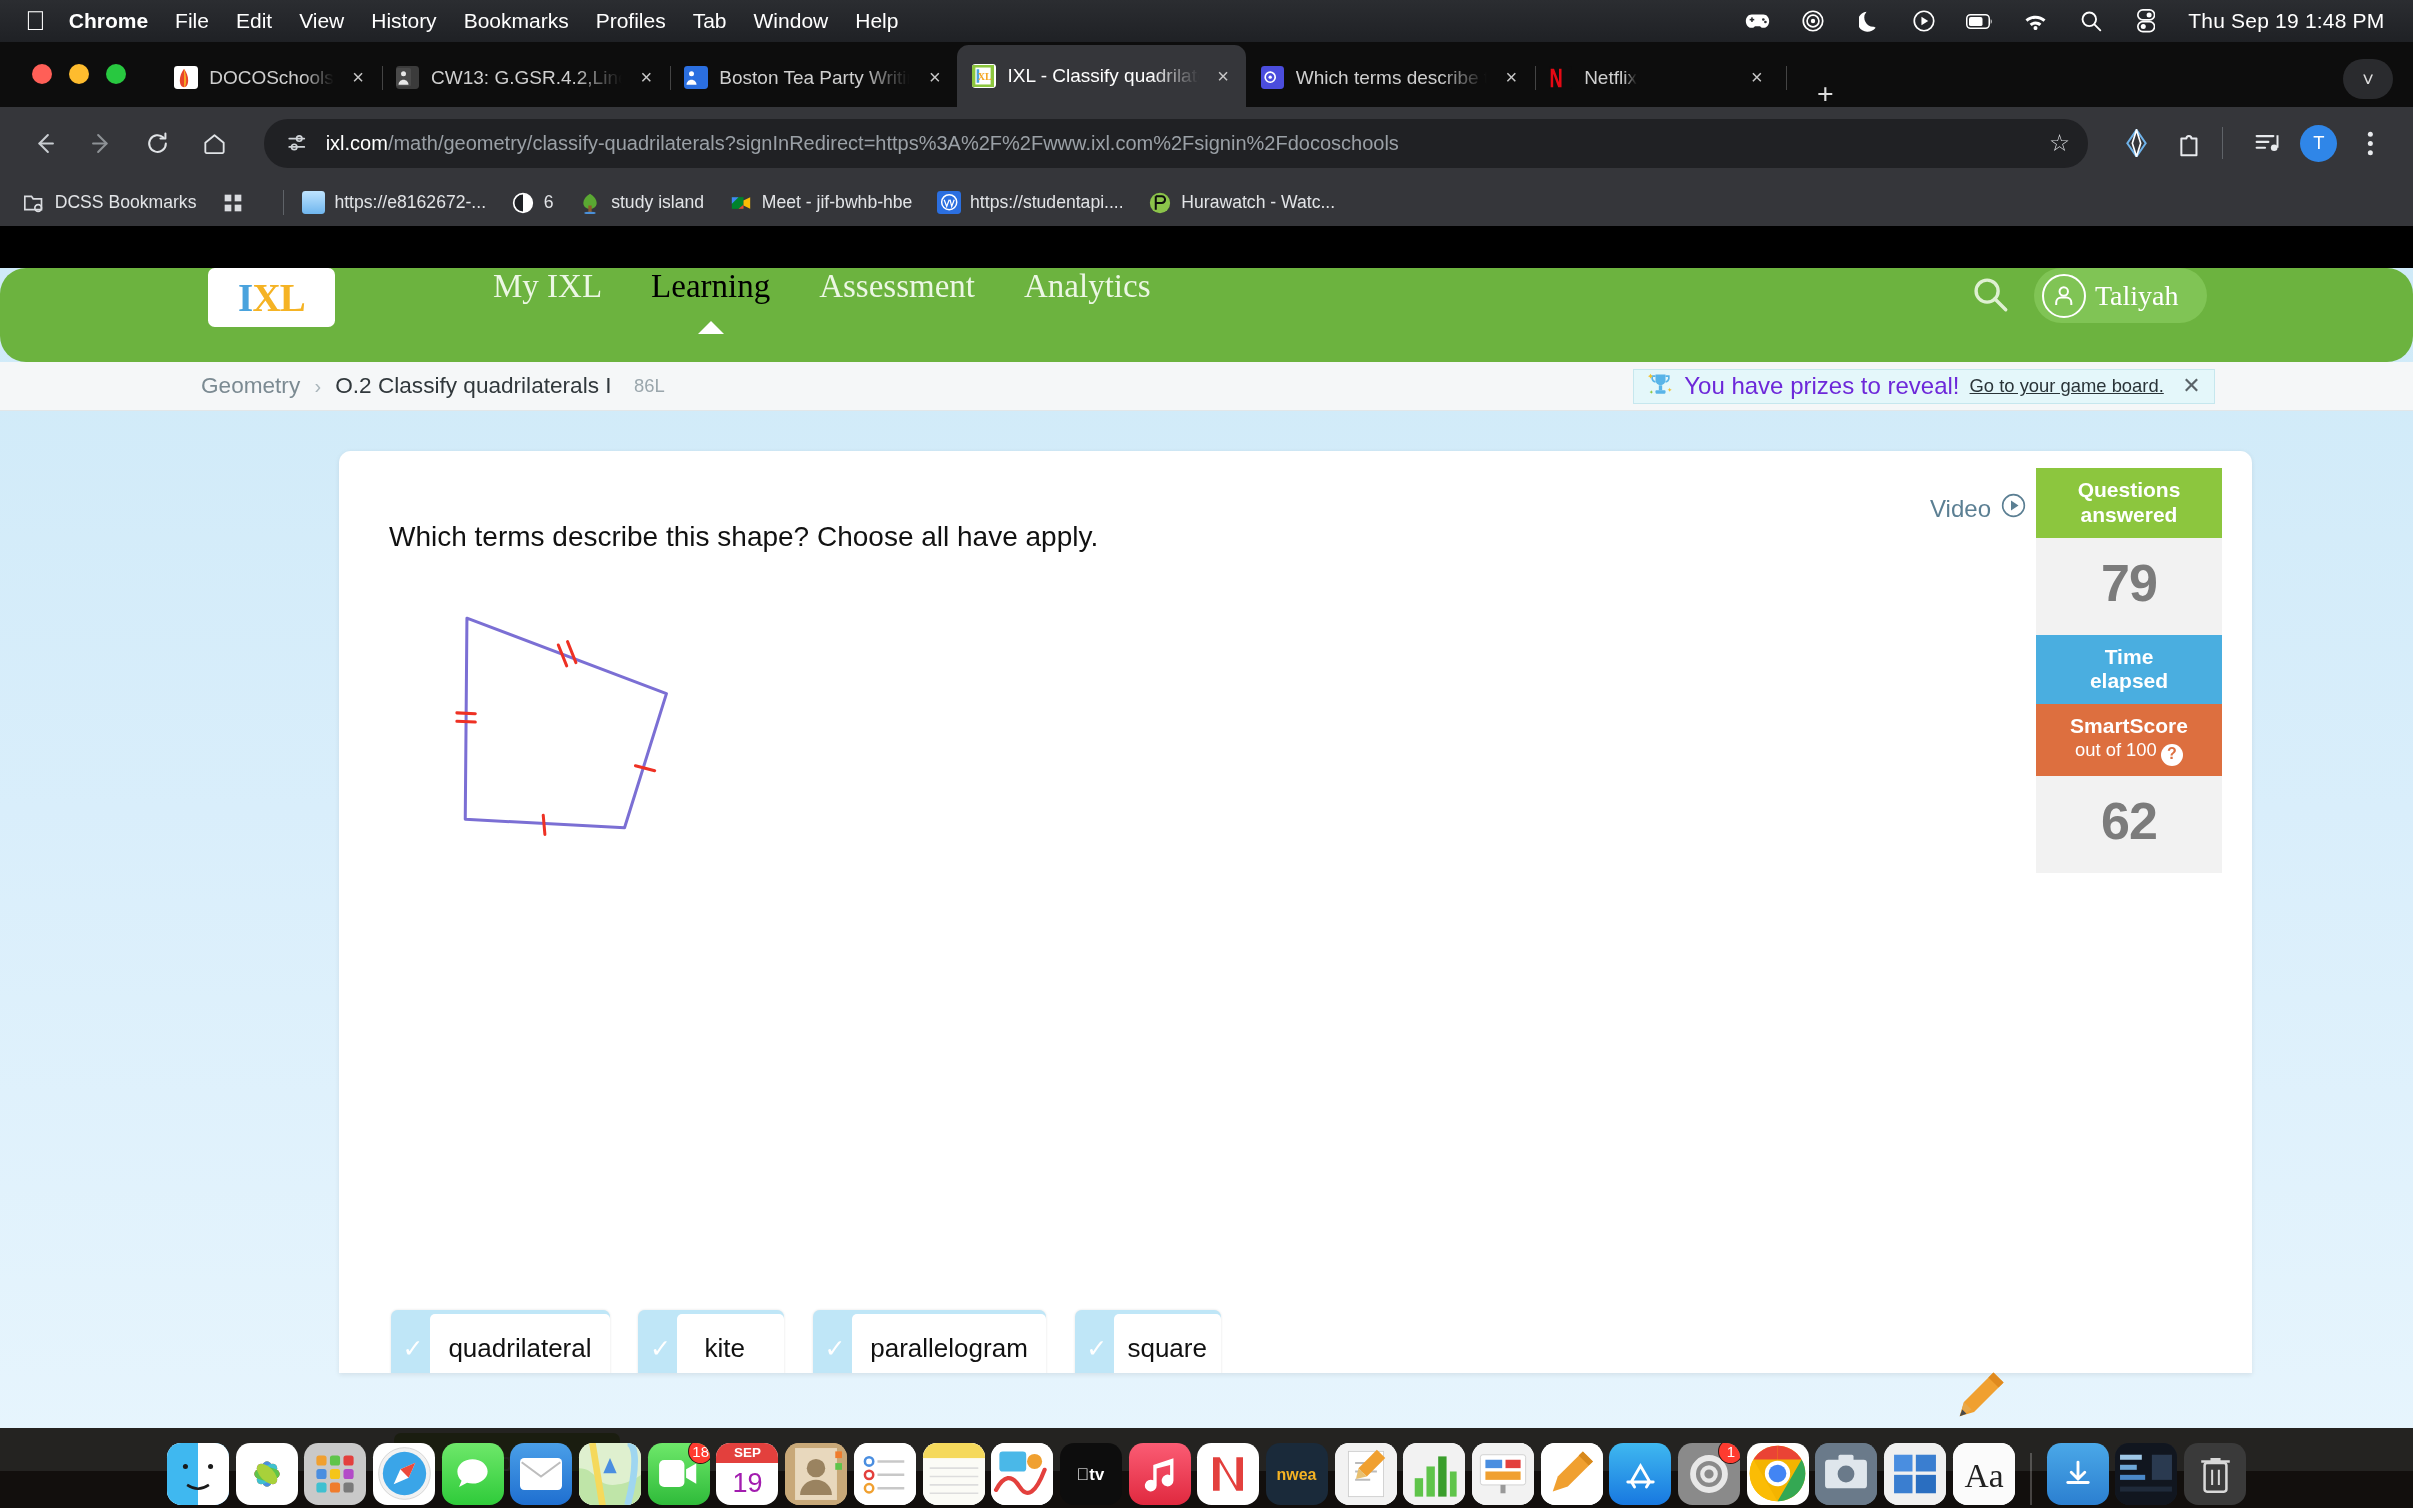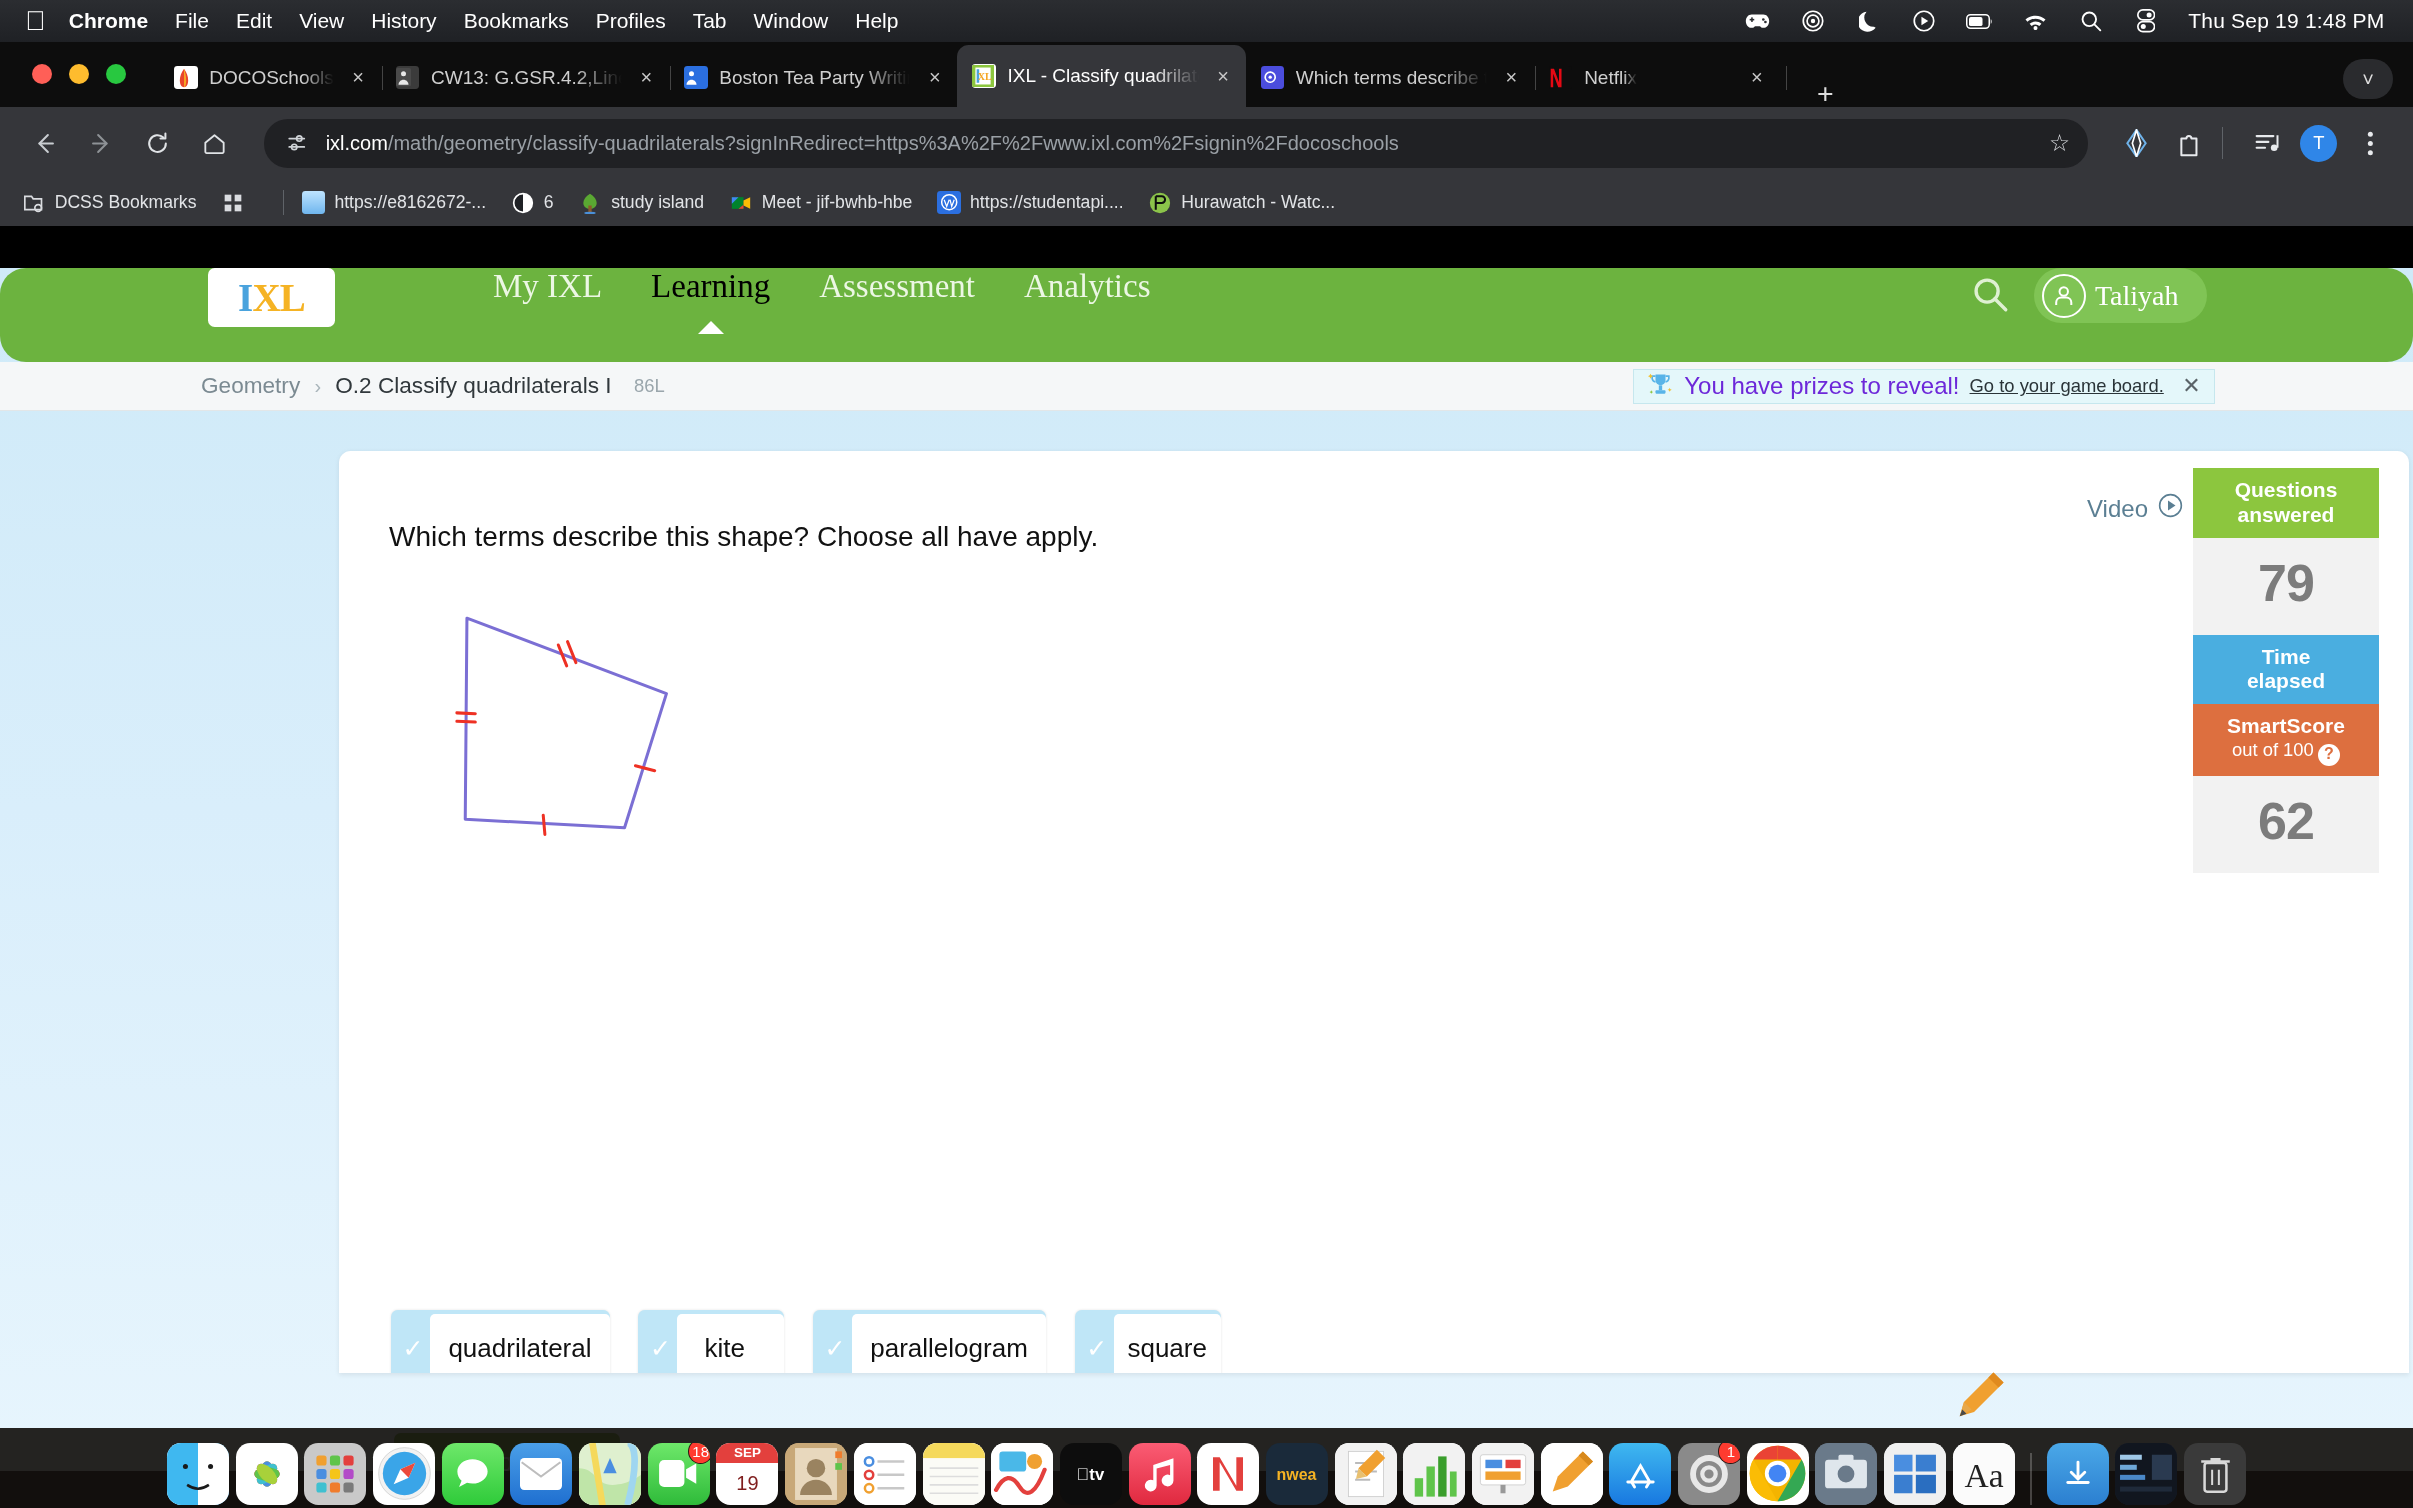--- a/index.html
+++ b/index.html
@@ -107,21 +107,21 @@
   .crumb-sep { font-size:20px; color:#a8b4ba; }
   .crumb-cur { font-size:22.6px; color:#31383c; }
   .crumb-lvl { font-size:18.4px; color:#9aa6ac; margin-left:8.4px; }
   .prizebar { position:absolute; right:198px; top:6.7px; height:35px; background:#e4f7fa; border:0.8px solid #c6e7ee;
               display:flex; align-items:center; padding:0 13.4px; gap:10px; }
   .prizebar .txt { font-size:24px; color:#6d28d9; white-space:nowrap; }
   .prizebar .lnk { font-size:18.4px; color:#2a3438; text-decoration:underline; }
   .prizebar .xc { font-size:22px; color:#5a6368; margin-left:8.4px; }
 
   
-  #card { position:absolute; left:339px; top:183px; width:2070px; height:922px;
+  #card { position:absolute; left:339px; top:183px; width:1913px; height:922px;
           background:#fff; border-radius:11.7px 11.7px 0 0; box-shadow:0 1.7px 5px rgba(0,0,0,.08); overflow:hidden;}
   #qtext { position:absolute; left:50px; top:70px; font-size:28px; color:#111; }
   #videolink { position:absolute; right:226px; top:42px; display:flex;align-items:center;gap:10px;
                font-size:24px; color:#5b7f93; }
 
   
   #scorepanel { position:absolute; right:30px; top:17px; width:186px; }
   .sp-head { color:#fff; font-weight:bold; text-align:center; padding:10px 5px; line-height:1.18; font-size:21px;}
   .sp-head.green{background:#8cc63e;} .sp-head.blue{background:#4aaee0;} .sp-head.orange{background:#dd6f3f;}
   .sp-sub { font-weight:normal; font-size:18.4px; }
@@ -702,21 +702,21 @@
     </div>
     <div class="dicon" style="background:linear-gradient(180deg,#6ee86a,#2fbb3a);">
       <svg width="39" height="27" viewBox="0 0 46 32">
           <rect width="30" height="32" rx="6" fill="#fff"></rect>
           <path d="M32 11l12-7v24l-12-7z" fill="#fff"></path>
         </svg>
       <div class="dbadge">18</div>
     </div>
     <div class="dicon" style="background:#fff;flex-direction:column;">
       <div style="background:#e3403d;color:#fff;font-size:13.4px;font-weight:bold;width:100%;text-align:center;padding:2.5px 0;">SEP</div>
-      <div style="flex:1;display:flex;align-items:center;justify-content:center;font-size:20px;color:#7f1d1d;">19</div>
+      <div style="flex:1;display:flex;align-items:center;justify-content:center;font-size:27px;color:#a21caf;">19</div>
     </div>
     <div class="dicon" style="background:#c8a878;">
       <svg width="62" height="62" viewBox="0 0 74 74">
           <rect width="74" height="74" fill="#c8a878"></rect>
           <rect x="12" y="6" width="50" height="62" fill="#e8d8bd"></rect>
           <circle cx="37" cy="30" r="11" fill="#9a8360"></circle>
           <path d="M18 62c0-10 8.5-18 19-18s19 8 19 18z" fill="#9a8360"></path>
           <rect x="60" y="10" width="8" height="8" fill="#f07c2c"></rect>
           <rect x="60" y="24" width="8" height="8" fill="#5fc44a"></rect>
         </svg>

